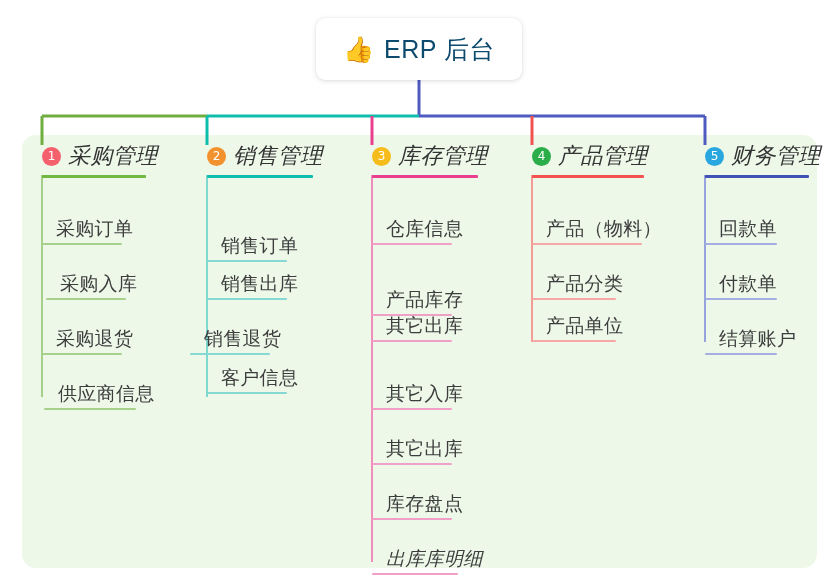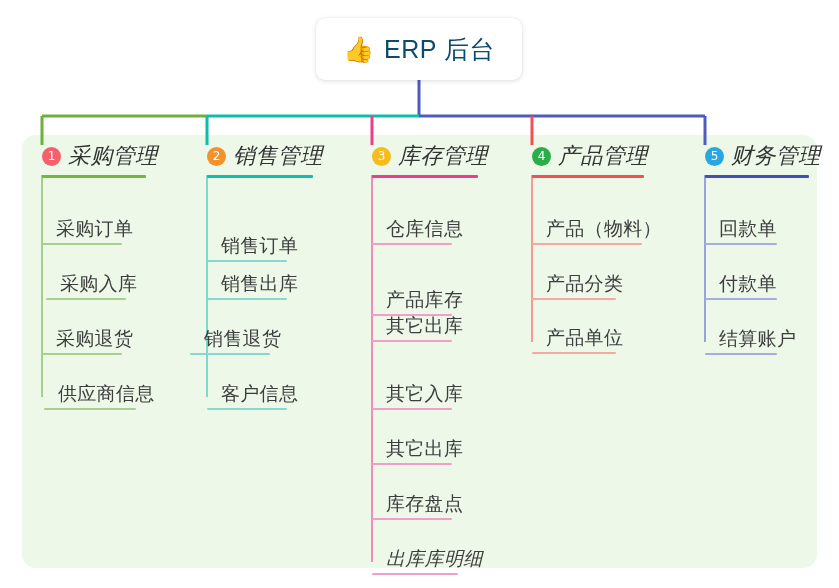--- a/index.html
+++ b/index.html
@@ -191,21 +191,21 @@
         <div class="child-rule" style="background: rgb(134, 217, 210); width: 80px;"></div>
       </div>
       <div class="child" style="left: 207px; top: 264px;">
         <span class="child-label">销售出库</span>
         <div class="child-rule" style="background: rgb(134, 217, 210); width: 80px;"></div>
       </div>
       <div class="child" style="left: 190px; top: 319px;">
         <span class="child-label">销售退货</span>
         <div class="child-rule" style="background: rgb(134, 217, 210); width: 80px;"></div>
       </div>
-      <div class="child" style="left: 207px; top: 374px; text-align: right;">
+      <div class="child" style="left: 207px; top: 358px; text-align: right;">
         <span class="child-label">客户信息</span>
         <div class="child-rule" style="background: rgb(134, 217, 210); width: 80px;"></div>
       </div>
       <div class="column" style="left: 372px;">
         <div class="col-header">
           <span class="badge" style="background: rgb(245, 188, 28);">3</span>
           <span class="col-title">库存管理</span>
         </div>
         <div class="col-rule" style="background: rgb(234, 63, 143); width: 106px;"></div>
       </div>
@@ -245,21 +245,21 @@
         <div class="col-rule" style="background: rgb(242, 82, 79); width: 112px;"></div>
       </div>
       <div class="child" style="left: 532px; top: 209px;">
         <span class="child-label">产品（物料）</span>
         <div class="child-rule" style="background: rgb(246, 169, 164); width: 110px;"></div>
       </div>
       <div class="child" style="left: 532px; top: 264px;">
         <span class="child-label">产品分类</span>
         <div class="child-rule" style="background: rgb(246, 169, 164); width: 84px;"></div>
       </div>
-      <div class="child" style="left: 532px; top: 318px; text-align: right;">
+      <div class="child" style="left: 532px; top: 306px; text-align: right;">
         <span class="child-label">产品单位</span>
         <div class="child-rule" style="background: rgb(246, 169, 164); width: 84px;"></div>
       </div>
       <div class="column" style="left: 705px;">
         <div class="col-header">
           <span class="badge" style="background: rgb(43, 167, 223);">5</span>
           <span class="col-title">财务管理</span>
         </div>
         <div class="col-rule" style="background: rgb(64, 80, 181); width: 104px;"></div>
       </div>

